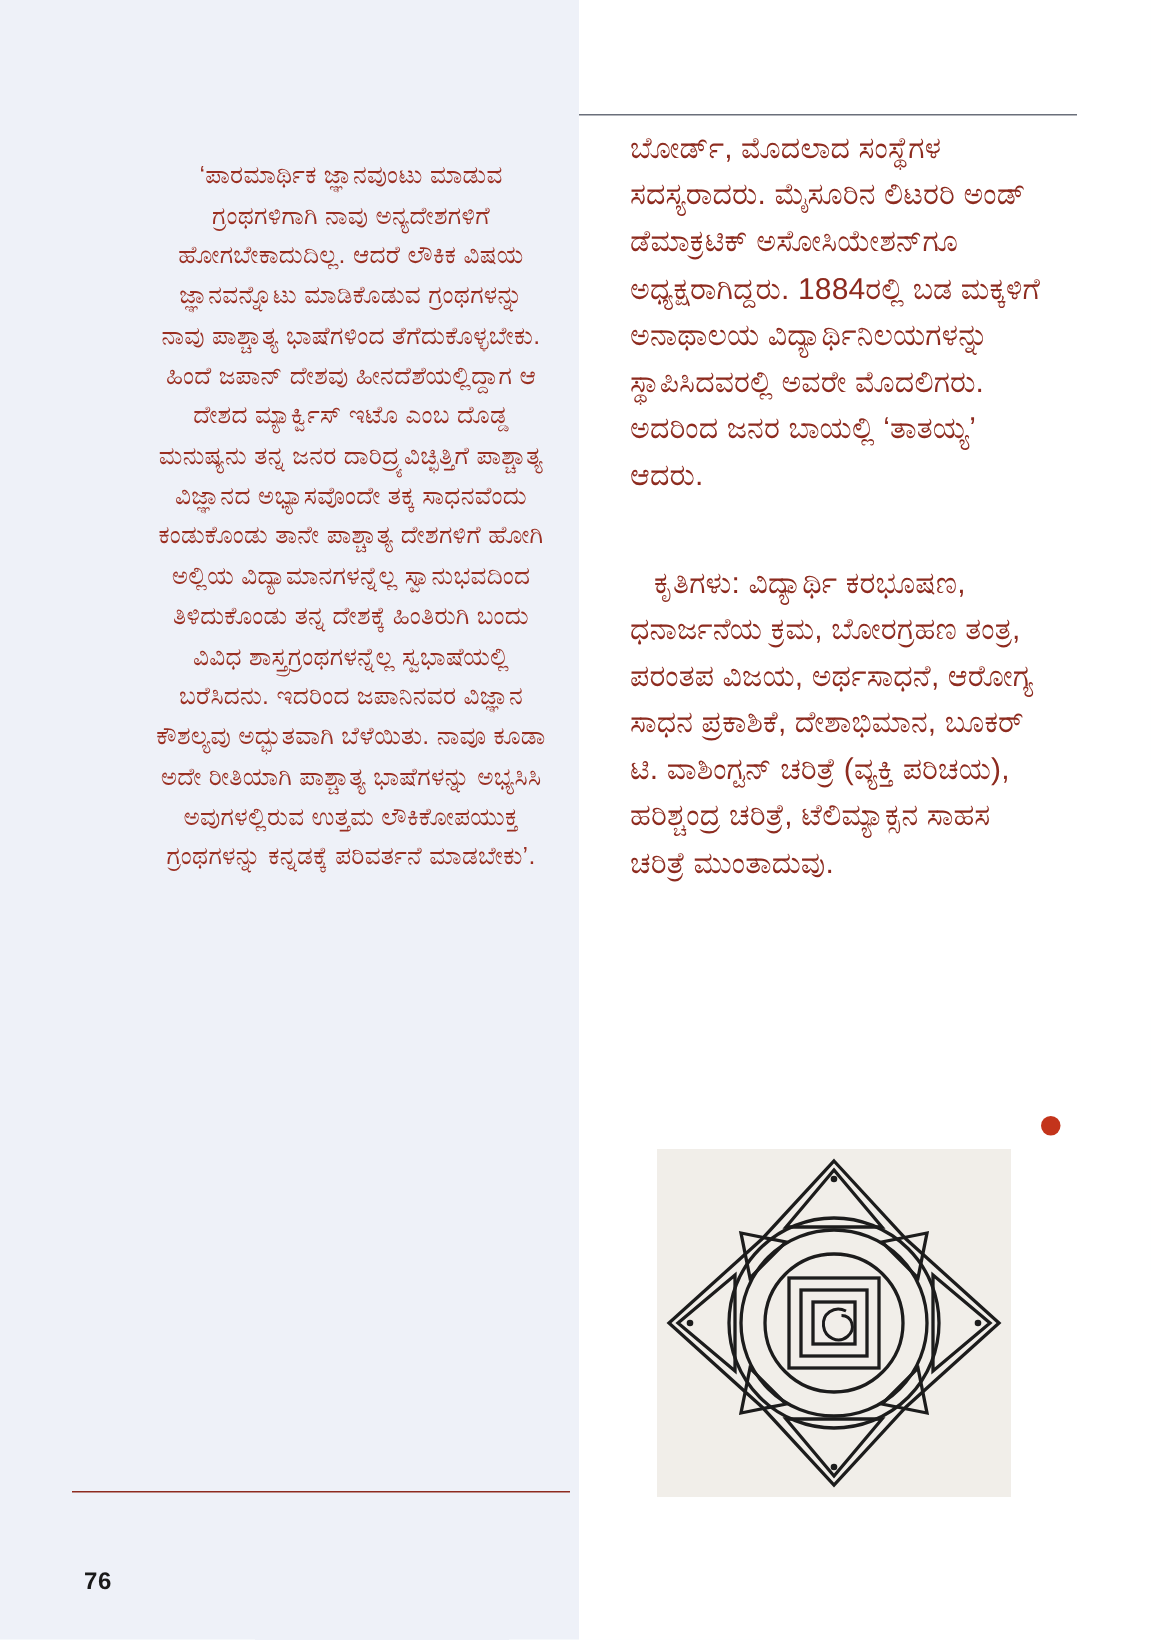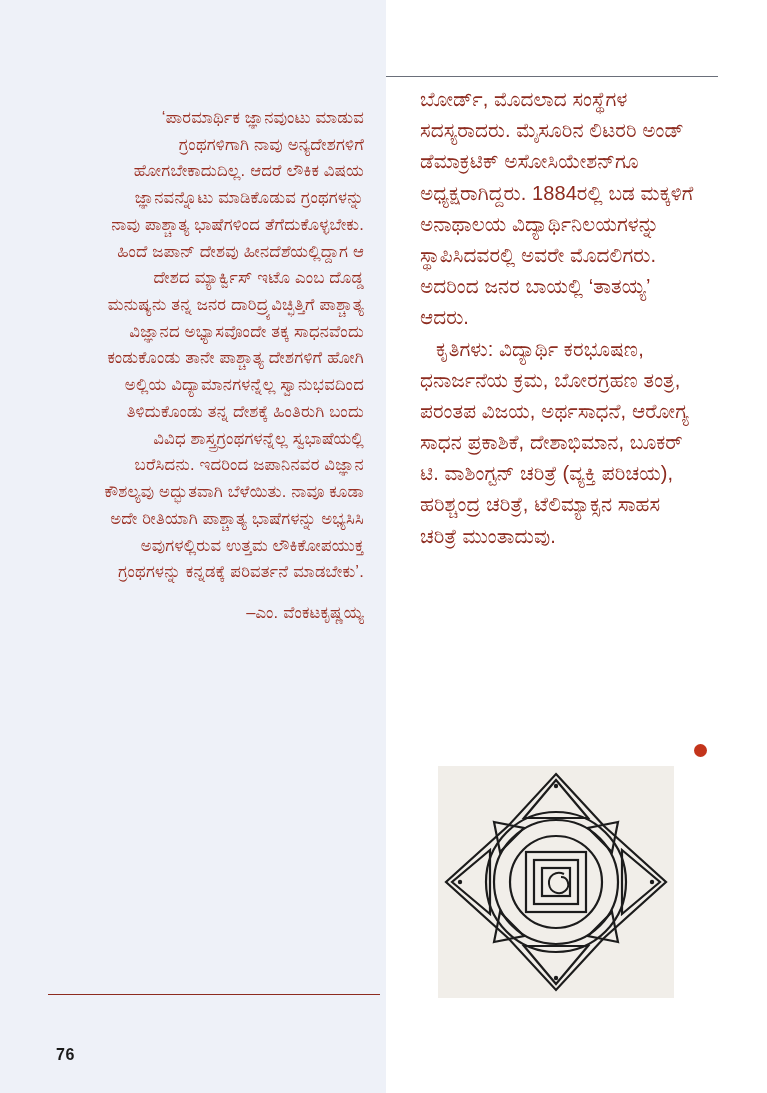--- a/index.html
+++ b/index.html
@@ -77,41 +77,42 @@
     left: 104px;
     top: 104px;
     width: 260px;
     color: #9a2f22;
     font-size: 16.5px;
     line-height: 1.62;
     letter-spacing: 0.2px;
   }
   .col-left p {
     margin: 0;
-    text-align: right;
+    text-align: center;
   }
   .attrib {
     margin-top: 14px !important;
     text-align: right !important;
   }
 
   .col-right {
     left: 420px;
     top: 84px;
     width: 276px;
     color: #8d2b1f;
     font-size: 20px;
     line-height: 1.56;
     letter-spacing: 0.1px;
   }
   .col-right p {
     margin: 0 0 0 0;
   }
   .col-right p.indent {
     text-indent: 16px;
+    margin-top: 40px;
   }
 
   
   .red-dot {
     position: absolute;
     left: 694px;
     top: 744px;
     width: 13px;
     height: 13px;
     border-radius: 50%;
@@ -139,21 +140,20 @@
   <div class="left-tint"></div>
   <div class="white-right"></div>
 
   <div class="rule-top-right"></div>
   <div class="rule-bottom-left"></div>
 
   <div class="page-number">76</div>
 
   <div class="col col-left">
     <p>‘ಪಾರಮಾರ್ಥಿಕ ಜ್ಞಾನವುಂಟು ಮಾಡುವ ಗ್ರಂಥಗಳಿಗಾಗಿ ನಾವು ಅನ್ಯದೇಶಗಳಿಗೆ ಹೋಗಬೇಕಾದುದಿಲ್ಲ. ಆದರೆ ಲೌಕಿಕ ವಿಷಯ ಜ್ಞಾನವನ್ನೊಟು ಮಾಡಿಕೊಡುವ ಗ್ರಂಥಗಳನ್ನು ನಾವು ಪಾಶ್ಚಾತ್ಯ ಭಾಷೆಗಳಿಂದ ತೆಗೆದುಕೊಳ್ಳಬೇಕು. ಹಿಂದೆ ಜಪಾನ್ ದೇಶವು ಹೀನದೆಶೆಯಲ್ಲಿದ್ದಾಗ ಆ ದೇಶದ ಮ್ಯಾರ್ಕ್ವಿಸ್ ಇಟೊ ಎಂಬ ದೊಡ್ಡ ಮನುಷ್ಯನು ತನ್ನ ಜನರ ದಾರಿದ್ರ್ಯವಿಚ್ಛಿತ್ತಿಗೆ ಪಾಶ್ಚಾತ್ಯ ವಿಜ್ಞಾನದ ಅಭ್ಯಾಸವೊಂದೇ ತಕ್ಕ ಸಾಧನವೆಂದು ಕಂಡುಕೊಂಡು ತಾನೇ ಪಾಶ್ಚಾತ್ಯ ದೇಶಗಳಿಗೆ ಹೋಗಿ ಅಲ್ಲಿಯ ವಿದ್ಯಾಮಾನಗಳನ್ನೆಲ್ಲ ಸ್ವಾನುಭವದಿಂದ ತಿಳಿದುಕೊಂಡು ತನ್ನ ದೇಶಕ್ಕೆ ಹಿಂತಿರುಗಿ ಬಂದು ವಿವಿಧ ಶಾಸ್ತ್ರಗ್ರಂಥಗಳನ್ನೆಲ್ಲ ಸ್ವಭಾಷೆಯಲ್ಲಿ ಬರೆಸಿದನು. ಇದರಿಂದ ಜಪಾನಿನವರ ವಿಜ್ಞಾನ ಕೌಶಲ್ಯವು ಅದ್ಭುತವಾಗಿ ಬೆಳೆಯಿತು. ನಾವೂ ಕೂಡಾ ಅದೇ ರೀತಿಯಾಗಿ ಪಾಶ್ಚಾತ್ಯ ಭಾಷೆಗಳನ್ನು ಅಭ್ಯಸಿಸಿ ಅವುಗಳಲ್ಲಿರುವ ಉತ್ತಮ ಲೌಕಿಕೋಪಯುಕ್ತ ಗ್ರಂಥಗಳನ್ನು ಕನ್ನಡಕ್ಕೆ ಪರಿವರ್ತನೆ ಮಾಡಬೇಕು’.</p>
-    <p class="attrib">–ಎಂ. ವೆಂಕಟಕೃಷ್ಣಯ್ಯ</p>
   </div>
 
   <div class="col col-right">
     <p>ಬೋರ್ಡ್, ಮೊದಲಾದ ಸಂಸ್ಥೆಗಳ ಸದಸ್ಯರಾದರು. ಮೈಸೂರಿನ ಲಿಟರರಿ ಅಂಡ್ ಡೆಮಾಕ್ರಟಿಕ್ ಅಸೋಸಿಯೇಶನ್‌ಗೂ ಅಧ್ಯಕ್ಷರಾಗಿದ್ದರು. 1884ರಲ್ಲಿ ಬಡ ಮಕ್ಕಳಿಗೆ ಅನಾಥಾಲಯ ವಿದ್ಯಾರ್ಥಿನಿಲಯಗಳನ್ನು ಸ್ಥಾಪಿಸಿದವರಲ್ಲಿ ಅವರೇ ಮೊದಲಿಗರು. ಅದರಿಂದ ಜನರ ಬಾಯಲ್ಲಿ ‘ತಾತಯ್ಯ’ ಆದರು.</p>
     <p class="indent">ಕೃತಿಗಳು: ವಿದ್ಯಾರ್ಥಿ ಕರಭೂಷಣ, ಧನಾರ್ಜನೆಯ ಕ್ರಮ, ಬೋರಗ್ರಹಣ ತಂತ್ರ, ಪರಂತಪ ವಿಜಯ, ಅರ್ಥಸಾಧನೆ, ಆರೋಗ್ಯ ಸಾಧನ ಪ್ರಕಾಶಿಕೆ, ದೇಶಾಭಿಮಾನ, ಬೂಕರ್ ಟಿ. ವಾಶಿಂಗ್ಟನ್ ಚರಿತ್ರೆ (ವ್ಯಕ್ತಿ ಪರಿಚಯ), ಹರಿಶ್ಚಂದ್ರ ಚರಿತ್ರೆ, ಟೆಲಿಮ್ಯಾಕ್ಸನ ಸಾಹಸ ಚರಿತ್ರೆ ಮುಂತಾದುವು.</p>
   </div>
 
   <div class="red-dot"></div>
 
   <div class="art-block">

